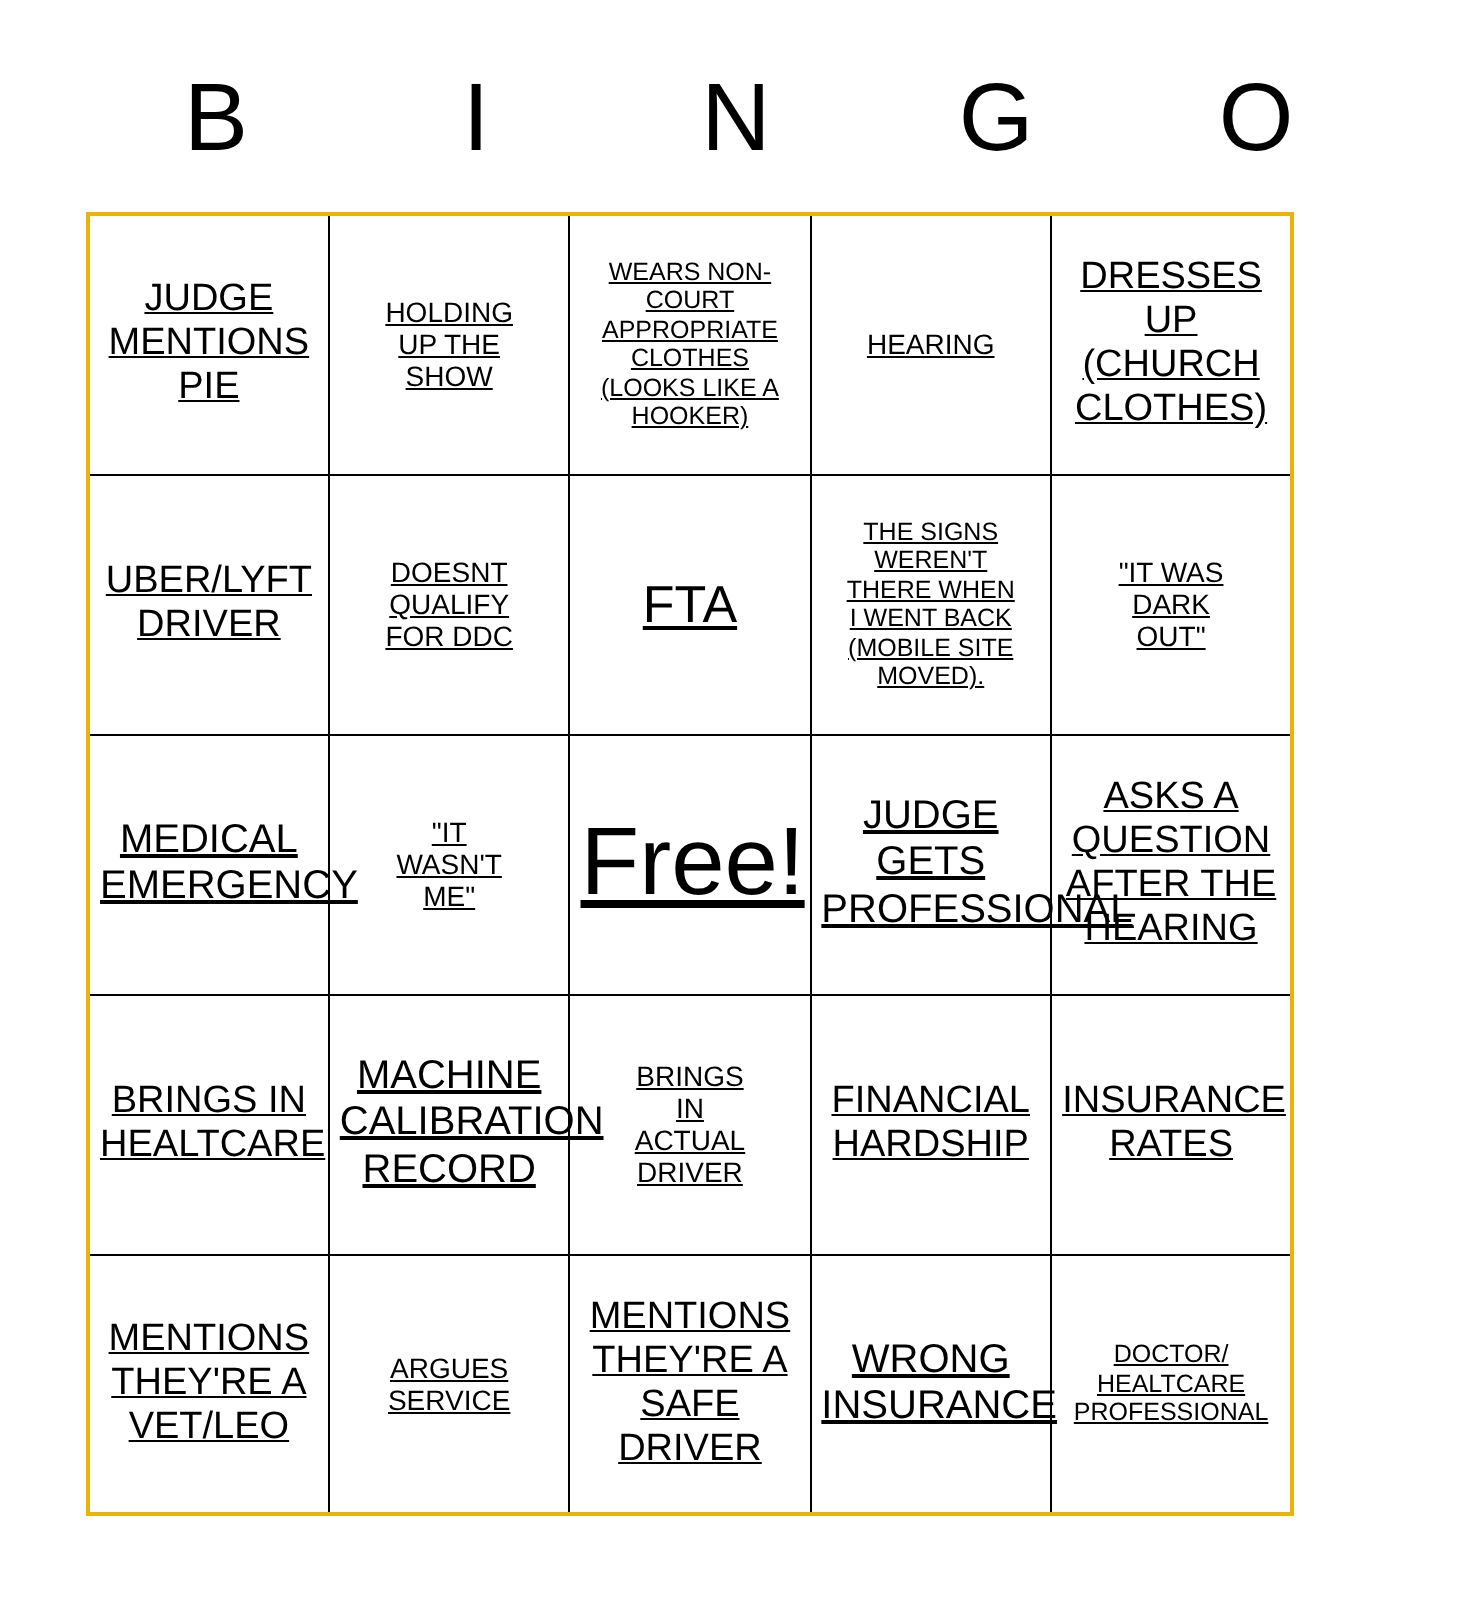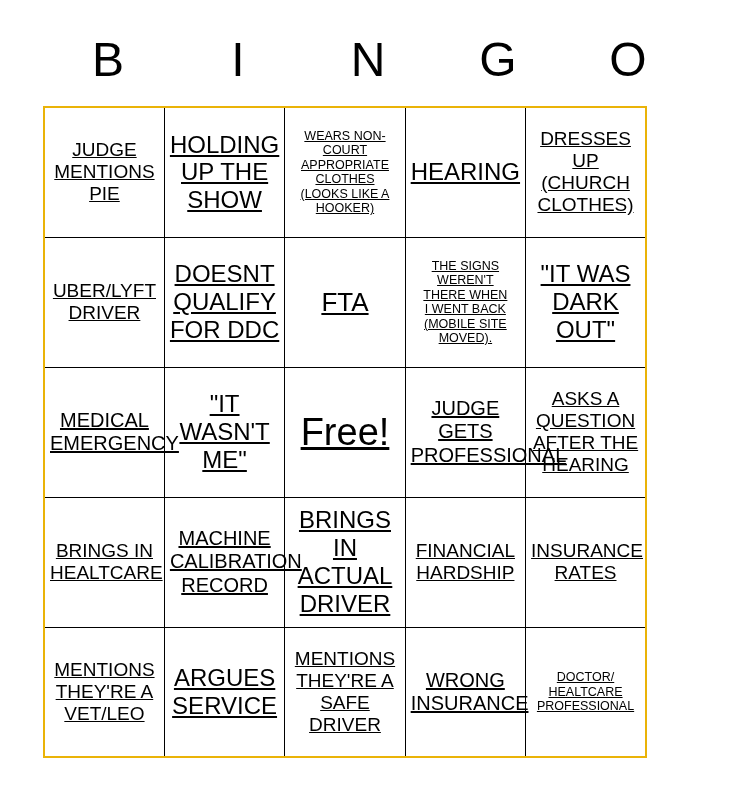--- a/index.html
+++ b/index.html
@@ -55,23 +55,23 @@
     text-align: center;
     vertical-align: middle;
     padding: 3px 5px;
     box-sizing: border-box;
     line-height: 1.16;
   }
   
   .s-xs { font-size: 12.5px; }
   .s-sm { font-size: 20px; }
   .s-md { font-size: 19px; }
-  .s-lg { font-size: 24px; }
+  .s-lg { font-size: 14px; }
   .s-xl { font-size: 26px; }
-  .s-free { font-size: 38px; }
+  .s-free { font-size: 48px; }
   .cell-text {
     display: block;
     white-space: pre-line;
   }
 </style>
 </head>
 <body>
 
 <div class="card">
 

